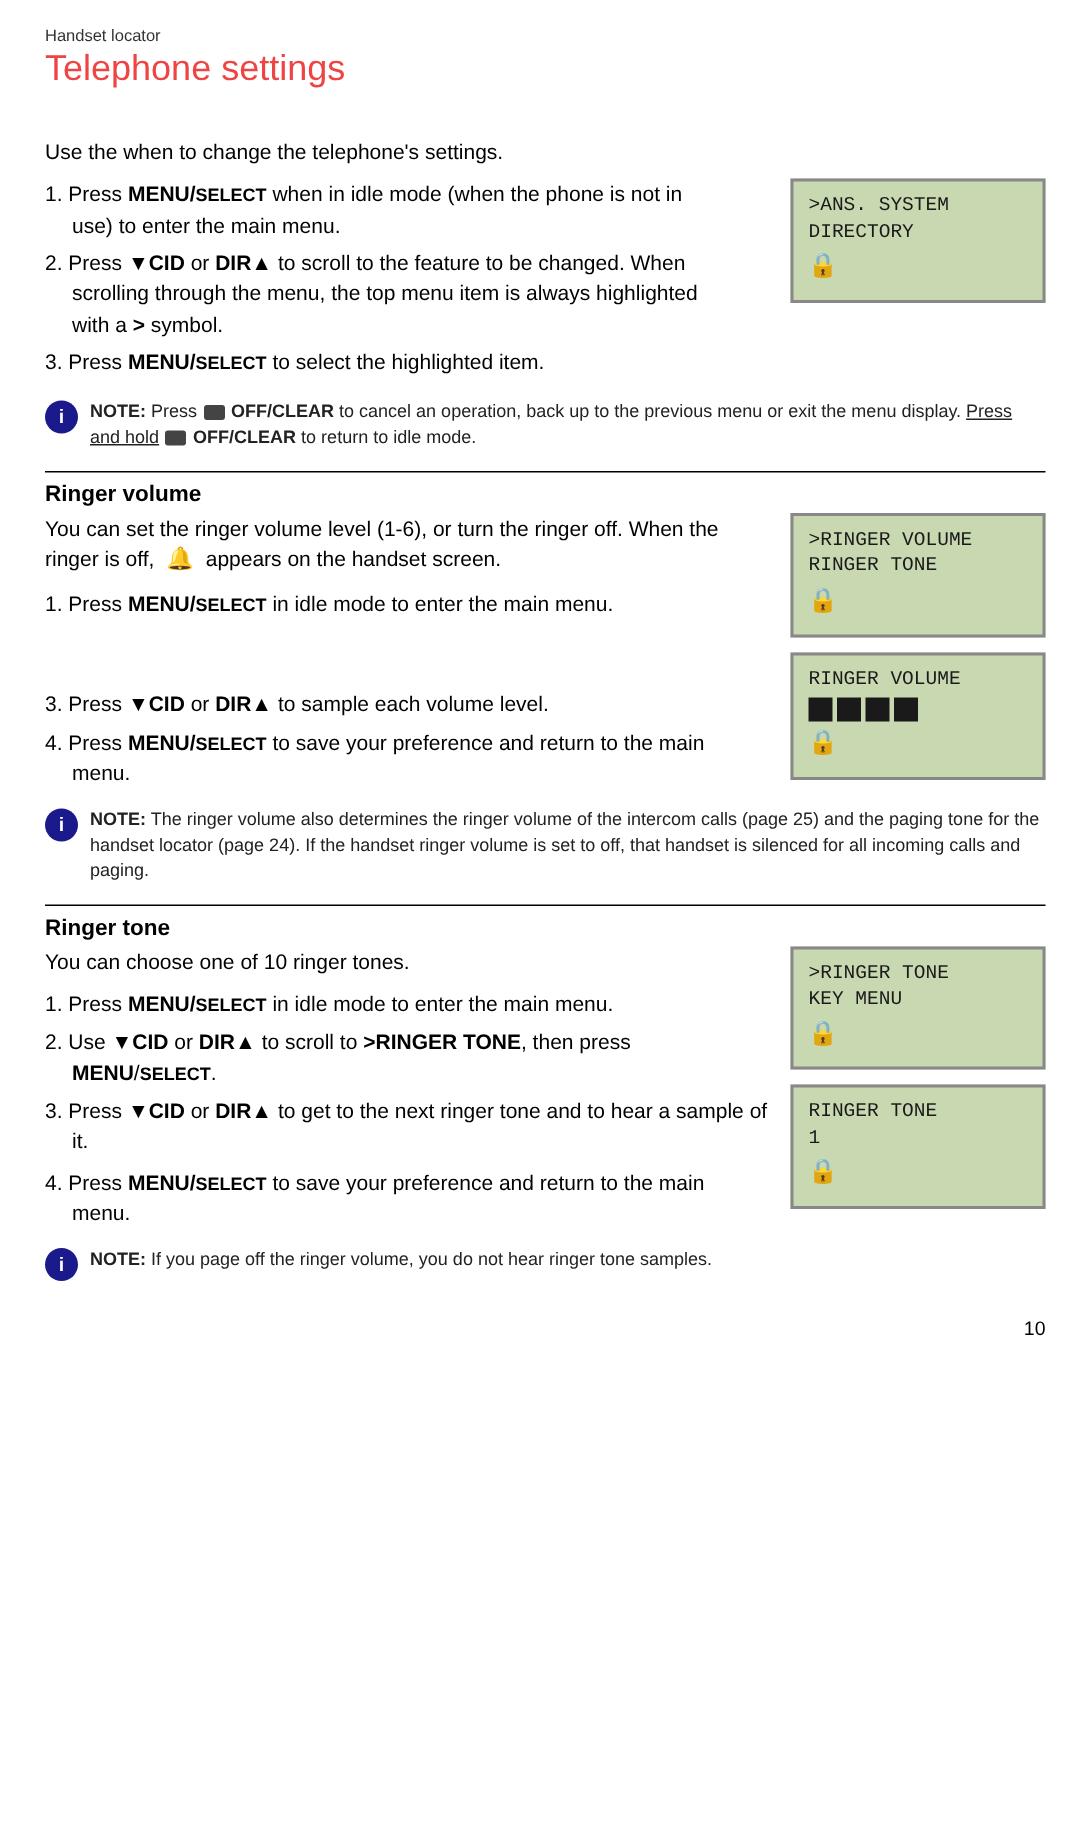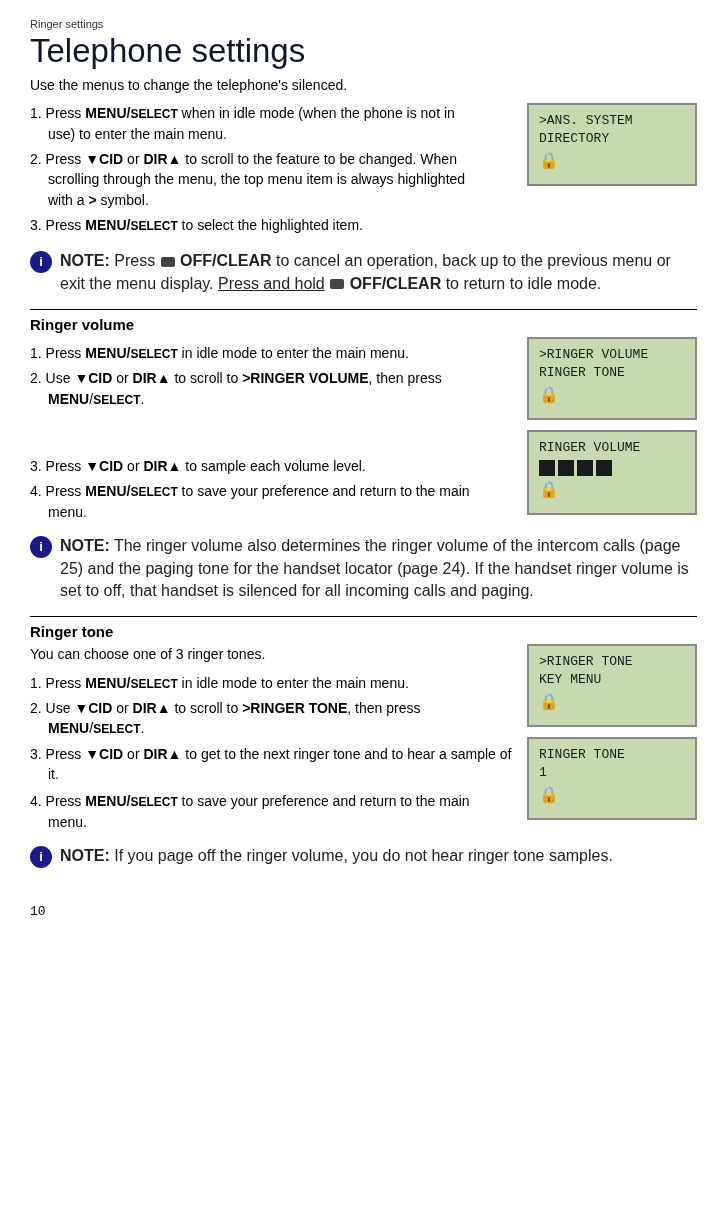--- a/index.html
+++ b/index.html
@@ -11,25 +11,25 @@
       width: 727px;
       min-height: 1221px;
       padding: 18px 30px 30px 30px;
     }
     .breadcrumb {
       font-size: 11px;
       color: #333;
       margin-bottom: 2px;
     }
     h1 {
-      font-size: 33px;
+      font-size: 24px;
       font-weight: 300;
       font-family: Arial, Helvetica, sans-serif;
-      margin-bottom: 5px;
-      color: #0f172a;
+      margin-bottom: 31px;
+      color: #ef4444;
     }
     p {
       font-size: 14px;
       margin-bottom: 8px;
       line-height: 1.45;
     }
     .step-list {
       list-style: none;
       padding-left: 0;
     }
@@ -55,21 +55,21 @@
       border-radius: 50%;
       color: #fff;
       font-weight: bold;
       font-size: 13px;
       display: flex;
       align-items: center;
       justify-content: center;
       margin-top: 1px;
     }
     .note-text {
-      font-size: 16px;
+      font-size: 12px;
       line-height: 1.4;
       color: #222;
     }
     .section-divider {
       border: none;
       border-top: 1.5px solid #000;
       margin: 14px 0 6px 0;
     }
     .section-title {
       font-size: 15px;
@@ -102,24 +102,23 @@
       margin-top: 4px;
     }
     .lcd-bar {
       width: 16px;
       height: 16px;
       background: #1a1a1a;
     }
     bold, strong { font-weight: bold; }
     .underline { text-decoration: underline; }
     .page-footer {
-      text-align: left;
-      margin-top: 36px;
+      text-align: right;
+      margin-top: 24px;
       font-size: 13px;
-      font-family: Liberation Mono, monospace;
     }
     .main-intro-row {
       display: flex;
       gap: 20px;
       align-items: flex-start;
       margin-bottom: 8px;
     }
     .main-intro-text { flex: 1; }
     .intro-screen-box {
       min-width: 170px;
@@ -153,25 +152,25 @@
       flex-direction: column;
       gap: 10px;
       min-width: 185px;
       align-items: flex-end;
       padding-top: 0;
     }
   </style>
 </head>
 <body>
 
-<div class="breadcrumb">Ringer settings</div>
+<div class="breadcrumb">Handset locator</div>
 
 <h1>Telephone settings</h1>
 
-<p>Use the menus to change the telephone's silenced.</p>
+<p>Use the when to change the telephone's settings.</p>
 
 <div class="main-intro-row">
   <div class="main-intro-text">
     <ol class="step-list">
       <li>
         <span>1. </span>Press <strong>MENU/<span style="font-variant:small-caps;font-size:12px;">SELECT</span></strong> when in idle mode (when the phone is not in use) to enter the main menu.
       </li>
       <li style="margin-top:5px;">
         <span>2. </span>Press <strong>▼CID</strong> or <strong>DIR▲</strong> to scroll to the feature to be changed. When scrolling through the menu, the top menu item is always highlighted with a <strong>&gt;</strong> symbol.
       </li>
@@ -194,26 +193,24 @@
   <div class="note-text">
     <strong>NOTE:</strong> Press <span style="display:inline-block;width:14px;height:10px;background:#444;border-radius:2px;vertical-align:middle;margin:0 1px;"></span> <strong>OFF/CLEAR</strong> to cancel an operation, back up to the previous menu or exit the menu display. <span class="underline">Press and hold</span> <span style="display:inline-block;width:14px;height:10px;background:#444;border-radius:2px;vertical-align:middle;margin:0 1px;"></span> <strong>OFF/CLEAR</strong> to return to idle mode.
   </div>
 </div>
 
 <hr class="section-divider">
 <div class="section-title">Ringer volume</div>
 
 <div class="ringer-volume-section">
   <div class="rv-steps">
+    <p>You can set the ringer volume level (1-6), or turn the ringer off. When the ringer is off, &nbsp;<span style="font-size:15px;">🔔</span>&nbsp; appears on the handset screen.</p>
     <ol class="step-list" style="margin-top:6px;">
       <li style="margin-bottom:5px;">
         <span>1. </span>Press <strong>MENU/<span style="font-variant:small-caps;font-size:12px;">SELECT</span></strong> in idle mode to enter the main menu.
-      </li>
-      <li style="margin-bottom:5px;">
-        <span>2. </span>Use <strong>▼CID</strong> or <strong>DIR▲</strong> to scroll to <strong>&gt;RINGER VOLUME</strong>, then press <strong>MENU</strong>/<span style="font-variant:small-caps;font-weight:bold;font-size:12px;">SELECT</span>.
       </li>
       <li style="margin-bottom:5px;margin-top:47px;">
         <span>3. </span>Press <strong>▼CID</strong> or <strong>DIR▲</strong> to sample each volume level.
       </li>
       <li style="margin-bottom:5px;">
         <span>4. </span>Press <strong>MENU/<span style="font-variant:small-caps;font-size:12px;">SELECT</span></strong> to save your preference and return to the main menu.
       </li>
     </ol>
   </div>
   <div class="rv-screens">
@@ -240,21 +237,21 @@
   <div class="note-text">
     <strong>NOTE:</strong> The ringer volume also determines the ringer volume of the intercom calls (page 25) and the paging tone for the handset locator (page 24). If the handset ringer volume is set to off, that handset is silenced for all incoming calls and paging.
   </div>
 </div>
 
 <hr class="section-divider">
 <div class="section-title">Ringer tone</div>
 
 <div class="ringer-tone-section">
   <div class="rt-steps">
-    <p>You can choose one of 3 ringer tones.</p>
+    <p>You can choose one of 10 ringer tones.</p>
     <ol class="step-list" style="margin-top:6px;">
       <li style="margin-bottom:5px;">
         <span>1. </span>Press <strong>MENU/<span style="font-variant:small-caps;font-size:12px;">SELECT</span></strong> in idle mode to enter the main menu.
       </li>
       <li style="margin-bottom:5px;">
         <span>2. </span>Use <strong>▼CID</strong> or <strong>DIR▲</strong> to scroll to <strong>&gt;RINGER TONE</strong>, then press <strong>MENU</strong>/<span style="font-variant:small-caps;font-weight:bold;font-size:12px;">SELECT</span>.
       </li>
       <li style="margin-bottom:7px;">
         <span>3. </span>Press <strong>▼CID</strong> or <strong>DIR▲</strong> to get to the next ringer tone and to hear a sample of it.
       </li>

